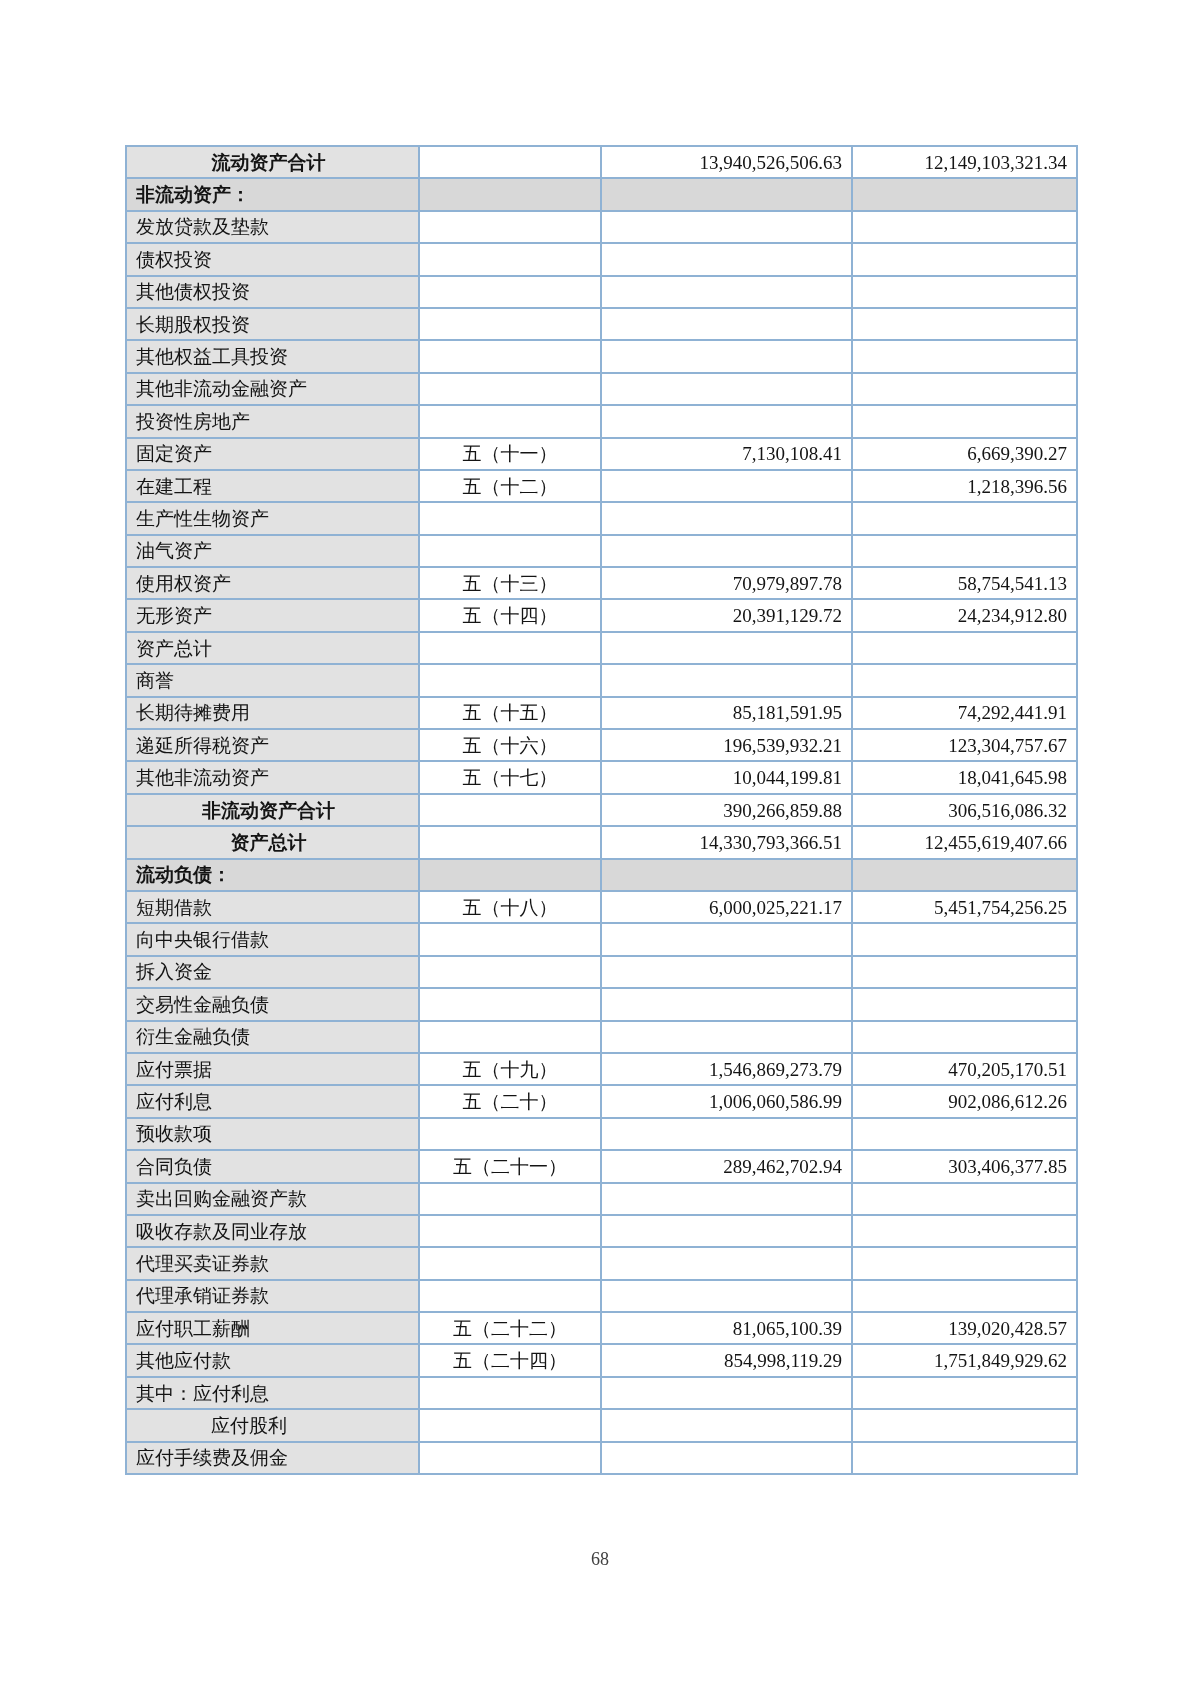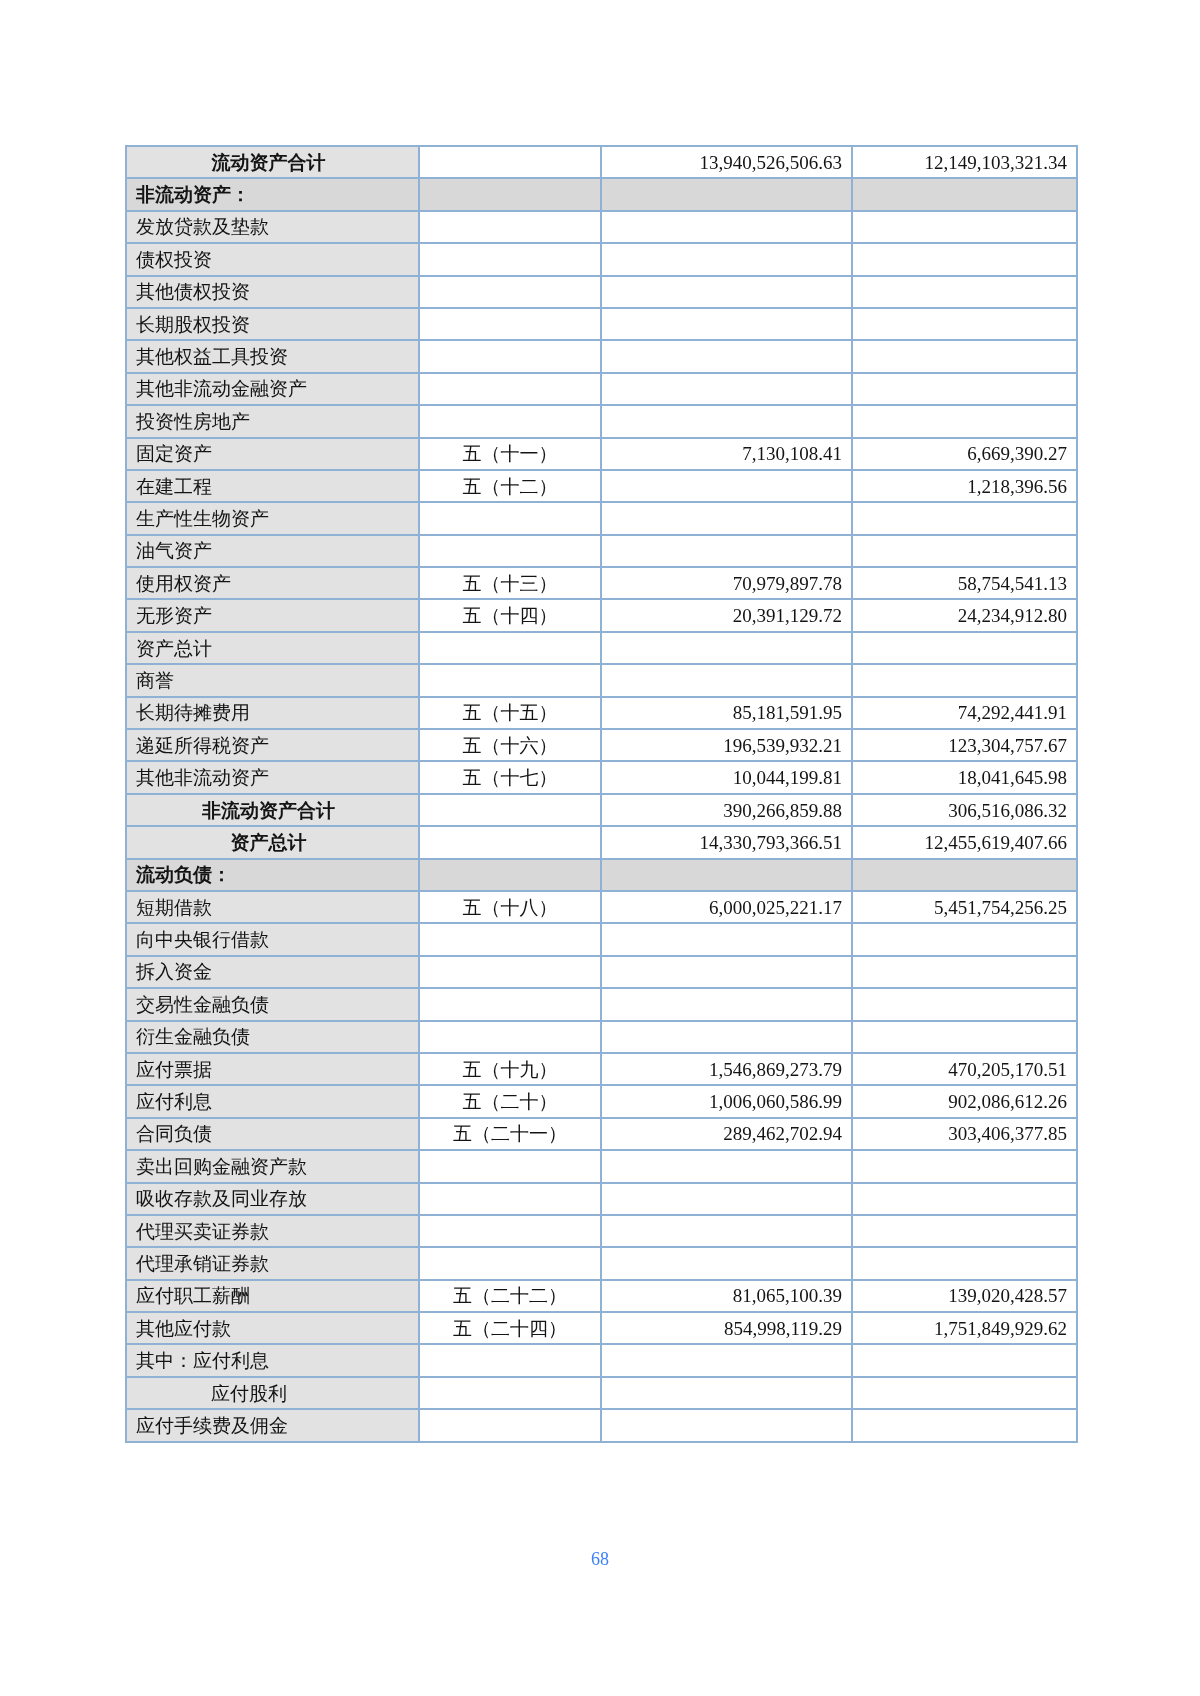--- a/index.html
+++ b/index.html
@@ -68,21 +68,21 @@
   table.fin tr.item_indented td.c1 {
     padding-left: 84px;
   }
   .page-number {
     position: absolute;
     top: 1549px;
     left: 0;
     width: 1200px;
     text-align: center;
     font-size: 18px;
-    color: #3b82f6;
+    color: #404040;
   }
 </style>
 </head>
 <body>
 
 <div class="sheet">
   <table class="fin">
     <colgroup>
       <col style="width:293px">
       <col style="width:182px">
@@ -264,20 +264,26 @@
           <td class="num">1,546,869,273.79</td>
           <td class="num">470,205,170.51</td>
         </tr>
         <tr class="item">
           <td class="c1">应付利息</td>
           <td class="note">五（二十）</td>
           <td class="num">1,006,060,586.99</td>
           <td class="num">902,086,612.26</td>
         </tr>
         <tr class="item">
+          <td class="c1">预收款项</td>
+          <td class="note"></td>
+          <td class="num"></td>
+          <td class="num"></td>
+        </tr>
+        <tr class="item">
           <td class="c1">合同负债</td>
           <td class="note">五（二十一）</td>
           <td class="num">289,462,702.94</td>
           <td class="num">303,406,377.85</td>
         </tr>
         <tr class="item">
           <td class="c1">卖出回购金融资产款</td>
           <td class="note"></td>
           <td class="num"></td>
           <td class="num"></td>

